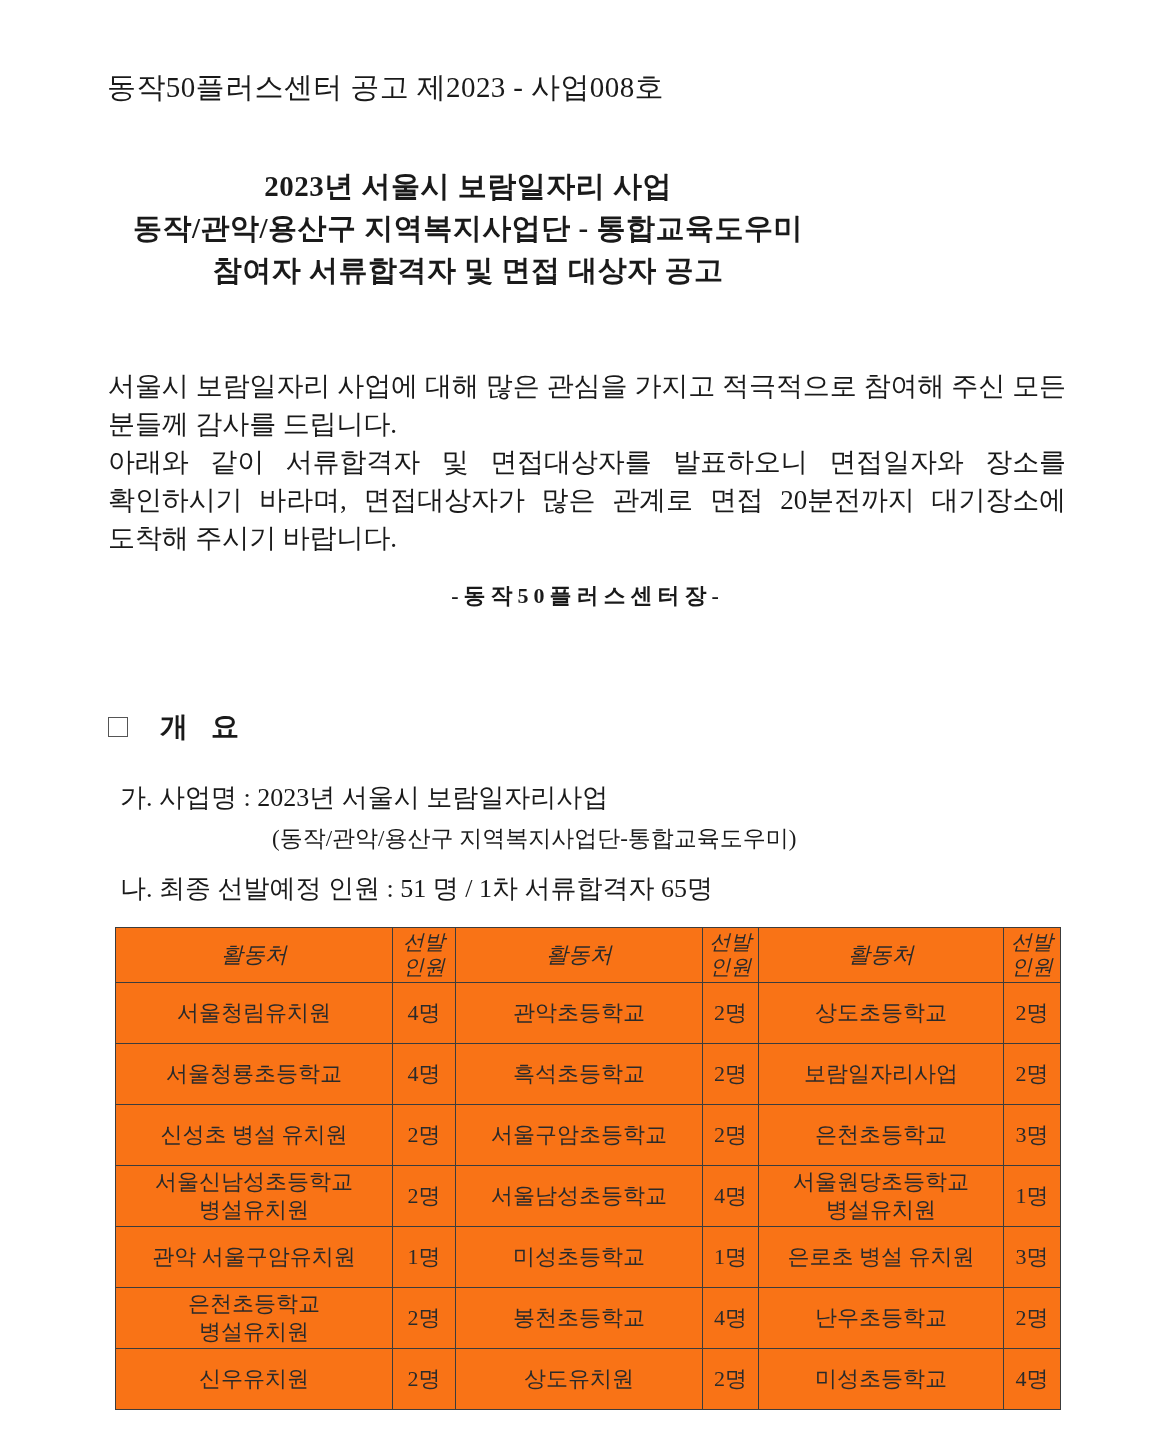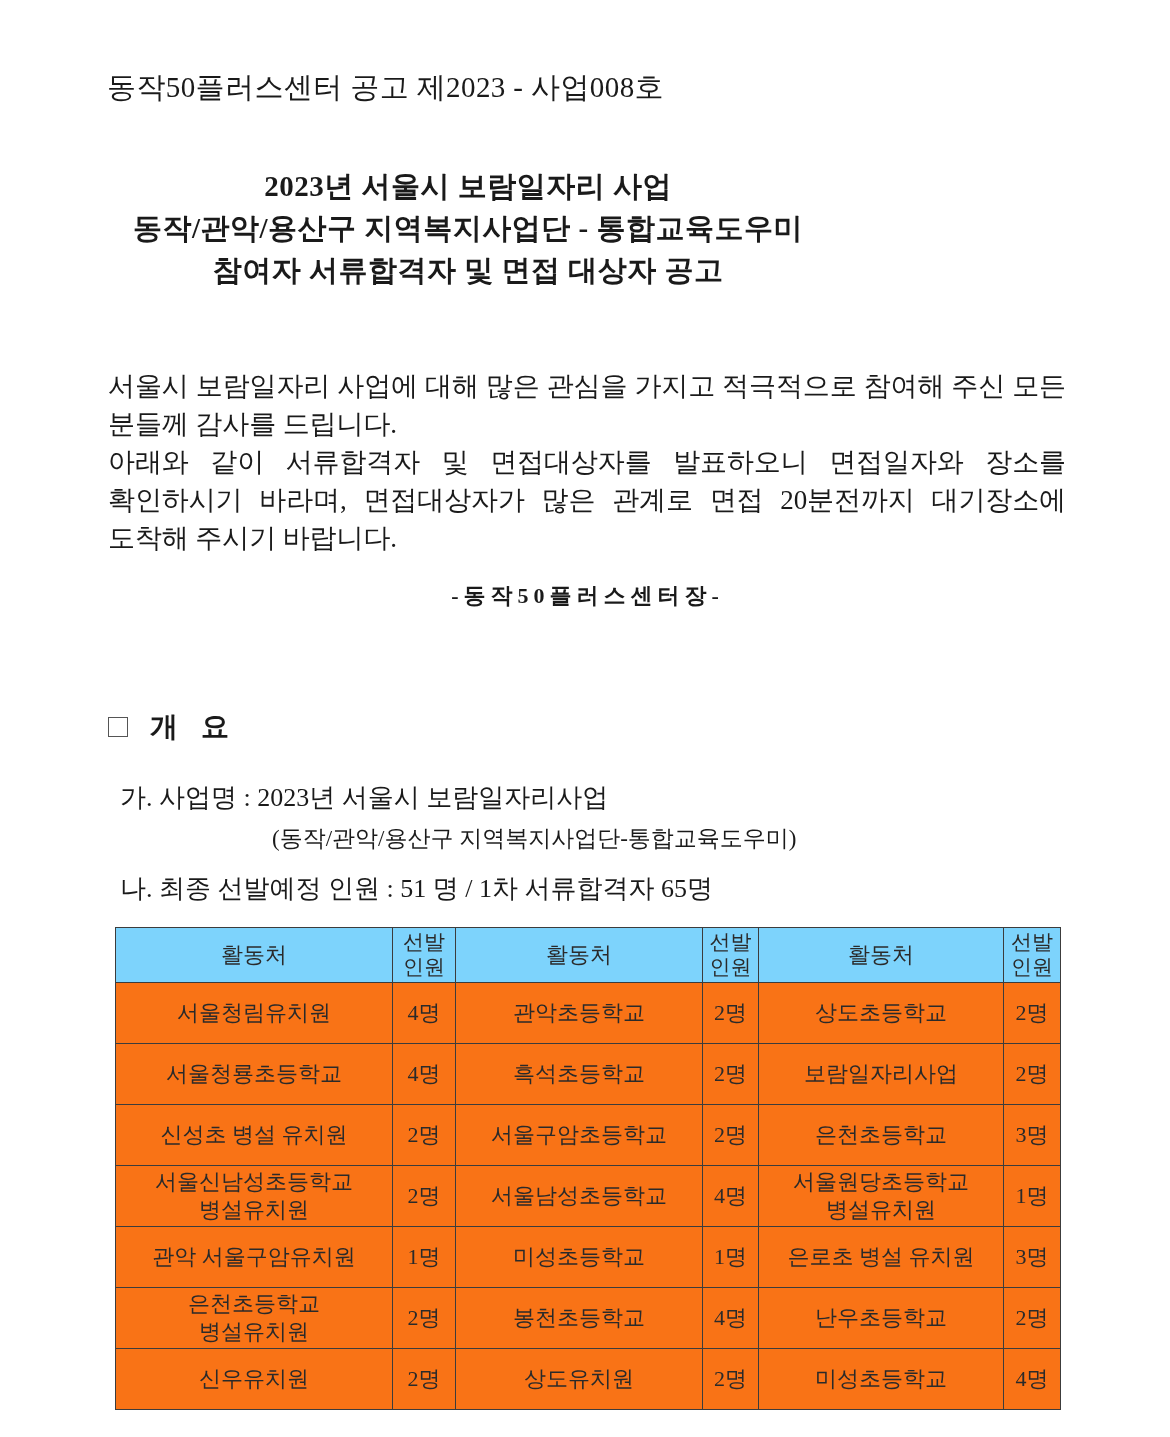--- a/index.html
+++ b/index.html
@@ -82,21 +82,21 @@
 
   
   .section-heading {
     position: absolute;
     left: 108px;
     top: 708px;
     font-size: 28px;
     font-weight: bold;
     display: flex;
     align-items: center;
-    gap: 22px;
+    gap: 32px;
     white-space: nowrap;
   }
   .box-glyph {
     display: inline-block;
     width: 20px;
     height: 20px;
     border: 1.8px solid #555;
     box-sizing: border-box;
   }
   .section-heading .heading-text {
@@ -139,23 +139,24 @@
     border: 1.3px solid #3c3c3c;
     text-align: center;
     vertical-align: middle;
     font-size: 22px;
     font-weight: normal;
     padding: 0;
     line-height: 28px;
     color: #2a2a2a;
   }
   .org-table thead th {
-    background: #7dd3fc;
+    background: #f97316;
     height: 54px;
     font-size: 22px;
+    font-style: italic;
   }
   .org-table thead th.count-head {
     line-height: 25px;
     font-size: 21px;
   }
   .org-table tbody td {
     height: 60px;
     background: #f97316;
   }
   .org-table col.c-name { width: 277px; }

